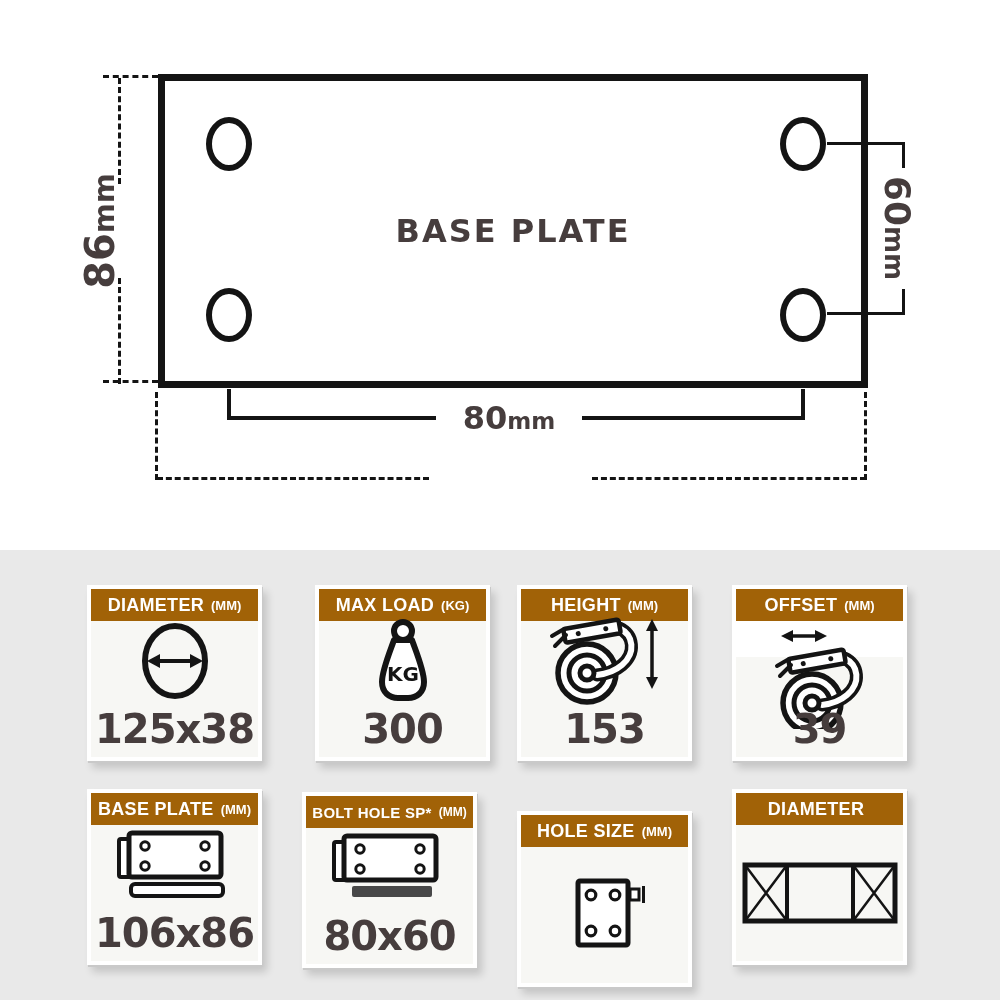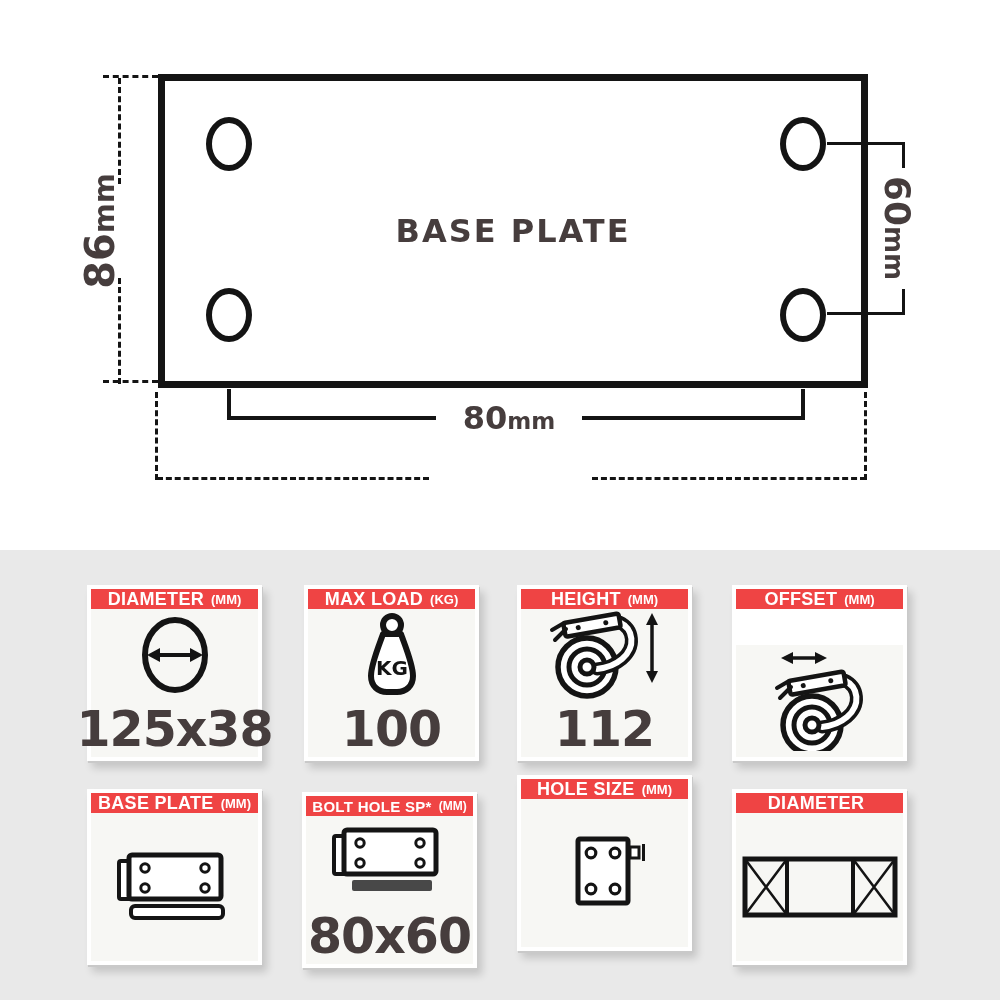--- a/index.html
+++ b/index.html
@@ -19,29 +19,29 @@
   .vdash{position:absolute;width:0;border-left:3px dashed #141414;}
   .dim-label{position:absolute;font-family:"DejaVu Sans",sans-serif;font-weight:800;color:#463d3d;
              line-height:1;white-space:nowrap;transform:translate(-50%,-50%);}
   .dim-label .u{font-size:0.72em;}
   .rot-ccw{transform:translate(-50%,-50%) rotate(-90deg);}
   .rot-cw{transform:translate(-50%,-50%) rotate(90deg);}
   
   .specs-bg{position:absolute;left:0;top:550px;width:1000px;height:450px;background:#e9e9e9;}
   .card{position:absolute;width:175px;height:176px;background:#ffffff;padding:4px;box-sizing:border-box;
         display:flex;flex-direction:column;box-shadow:1px 2px 0 #c9c9c9, 5px 7px 8px rgba(0,0,0,0.16);}
-  .card-header{flex:none;height:20px;background:#ef4444;color:#fff;display:flex;align-items:center;justify-content:center;white-space:nowrap;}
+  .card-header{flex:none;height:32px;background:#a16207;color:#fff;display:flex;align-items:center;justify-content:center;white-space:nowrap;}
   .card-header .lbl{font-size:18px;font-weight:bold;letter-spacing:0.3px;}
   .card-header .unit{font-size:13px;font-weight:bold;margin-left:7px;}
   .card.bolt-sp .card-header .lbl{font-size:15px;}
   .card.bolt-sp .card-header .unit{font-size:12px;}
   .card-inner{flex:1;background:#f7f7f4;display:flex;flex-direction:column;min-height:0;}
   .icon-box{flex:1;display:flex;align-items:center;justify-content:center;min-height:0;}
   .value-box{flex:none;height:56px;display:flex;align-items:center;justify-content:center;
-             font-family:"DejaVu Sans",sans-serif;font-weight:800;font-size:49px;letter-spacing:-1px;
+             font-family:"DejaVu Sans",sans-serif;font-weight:800;font-size:40px;letter-spacing:-1px;
              color:#463d3d;line-height:1;}
   .card.hole-size .value-box{font-size:26px;letter-spacing:-1.5px;}
   .value-box .suffix{font-size:16px;font-weight:800;letter-spacing:0;margin-left:1px;}
   svg{display:block;}
 </style>
 </head>
 <body>
 
 <div class="canvas">
 
@@ -97,35 +97,35 @@
           <path d="M8,40 l13,-7 v14 z" fill="#141414"></path>
           <path d="M64,40 l-13,-7 v14 z" fill="#141414"></path>
         </svg>
       </div>
       <div class="value-box">
           <span>125x38</span>
         </div>
     </div>
   </div>
 
-  <div class="card" style="left:304px;top:585px;text-align:center;">
+  <div class="card" style="left:315px;top:585px;text-align:center;">
     <div class="card-header">
       <span class="lbl">MAX LOAD</span>
       <span class="unit">(KG)</span>
     </div>
     <div class="card-inner">
       <div class="icon-box">
         <svg width="78" height="88" viewBox="0 0 78 88">
           <circle cx="39" cy="14" r="9" fill="#fff" stroke="#141414" stroke-width="6"></circle>
           <path d="M30,23 C27,32 18,53 18,65 C18,75 25,81 34,81 L44,81 C53,81 60,75 60,65 C60,53 51,32 48,23 Z" fill="#fff" stroke="#141414" stroke-width="6" stroke-linejoin="round"></path>
           <text x="39" y="64" text-anchor="middle" font-family="DejaVu Sans" font-weight="bold" font-size="20" fill="#141414">KG</text>
         </svg>
       </div>
       <div class="value-box">
-          <span>100</span>
+          <span>300</span>
         </div>
     </div>
   </div>
 
   <div class="card" style="left:517px;top:585px;">
     <div class="card-header">
       <span class="lbl">HEIGHT</span>
       <span class="unit">(MM)</span>
     </div>
     <div class="card-inner">
@@ -143,21 +143,21 @@
               <circle cx="59" cy="16" r="2.5" fill="#141414"></circle>
             </g>
             <path d="M17,14 L5,21 M19,20 L8,31" fill="none" stroke="#141414" stroke-width="4" stroke-linecap="round"></path>
           </g>
           <line x1="105" y1="14" x2="105" y2="64" stroke="#141414" stroke-width="3.5"></line>
           <path d="M105,4 l-6,12 h12 z" fill="#141414"></path>
           <path d="M105,74 l-6,-12 h12 z" fill="#141414"></path>
         </svg>
       </div>
       <div class="value-box">
-          <span>112</span>
+          <span>153</span>
         </div>
     </div>
   </div>
 
   <div class="card" style="left:732px;top:585px;gap:36px;">
     <div class="card-header">
       <span class="lbl">OFFSET</span>
       <span class="unit">(MM)</span>
     </div>
     <div class="card-inner">
@@ -174,40 +174,46 @@
             <circle cx="40" cy="58" r="7" fill="#fff" stroke="#141414" stroke-width="5"></circle>
             <g transform="rotate(-10 46 16)">
               <rect x="17" y="9" width="56" height="14" rx="2" fill="#fff" stroke="#141414" stroke-width="4.5"></rect>
               <circle cx="31" cy="16" r="2.5" fill="#141414"></circle>
               <circle cx="59" cy="16" r="2.5" fill="#141414"></circle>
             </g>
             <path d="M17,14 L5,21 M19,20 L8,31" fill="none" stroke="#141414" stroke-width="4" stroke-linecap="round"></path>
           </g>
         </svg>
       </div>
+      <div class="value-box">
+          <span>39</span>
+        </div>
     </div>
   </div>
 
   <div class="card" style="left:87px;top:789px;">
     <div class="card-header">
       <span class="lbl">BASE PLATE</span>
       <span class="unit">(MM)</span>
     </div>
     <div class="card-inner">
       <div class="icon-box">
         <svg width="124" height="76" viewBox="0 0 124 76">
           <rect x="6" y="12" width="14" height="38" rx="2" fill="#fff" stroke="#141414" stroke-width="4"></rect>
           <rect x="16" y="6" width="92" height="44" rx="3" fill="#fff" stroke="#141414" stroke-width="5"></rect>
           <circle cx="32" cy="19" r="4.2" fill="#fff" stroke="#141414" stroke-width="3"></circle>
           <circle cx="92" cy="19" r="4.2" fill="#fff" stroke="#141414" stroke-width="3"></circle>
           <circle cx="32" cy="39" r="4.2" fill="#fff" stroke="#141414" stroke-width="3"></circle>
           <circle cx="92" cy="39" r="4.2" fill="#fff" stroke="#141414" stroke-width="3"></circle>
           <rect x="18" y="57" width="92" height="12" rx="4" fill="#fff" stroke="#141414" stroke-width="4"></rect>
         </svg>
       </div>
+      <div class="value-box">
+          <span>106x86</span>
+        </div>
     </div>
   </div>
 
   <div class="card bolt-sp" style="left:302px;top:792px;">
     <div class="card-header">
       <span class="lbl">BOLT HOLE SP*</span>
       <span class="unit">(MM)</span>
     </div>
     <div class="card-inner">
       <div class="icon-box">
@@ -220,21 +226,21 @@
           <circle cx="92" cy="39" r="4.2" fill="#fff" stroke="#141414" stroke-width="3"></circle>
           <rect x="24" y="56" width="80" height="11" rx="2" fill="#484848"></rect>
         </svg>
       </div>
       <div class="value-box">
           <span>80x60</span>
         </div>
     </div>
   </div>
 
-  <div class="card hole-size" style="left:517px;top:775px;">
+  <div class="card hole-size" style="left:517px;top:811px;">
     <div class="card-header">
       <span class="lbl">HOLE SIZE</span>
       <span class="unit">(MM)</span>
     </div>
     <div class="card-inner">
       <div class="icon-box">
         <svg width="88" height="80" viewBox="0 0 88 80">
           <rect x="17" y="6" width="50" height="64" rx="2" fill="#fff" stroke="#141414" stroke-width="5"></rect>
           <circle cx="30" cy="20" r="4.8" fill="#fff" stroke="#141414" stroke-width="3.2"></circle>
           <circle cx="54" cy="20" r="4.8" fill="#fff" stroke="#141414" stroke-width="3.2"></circle>

